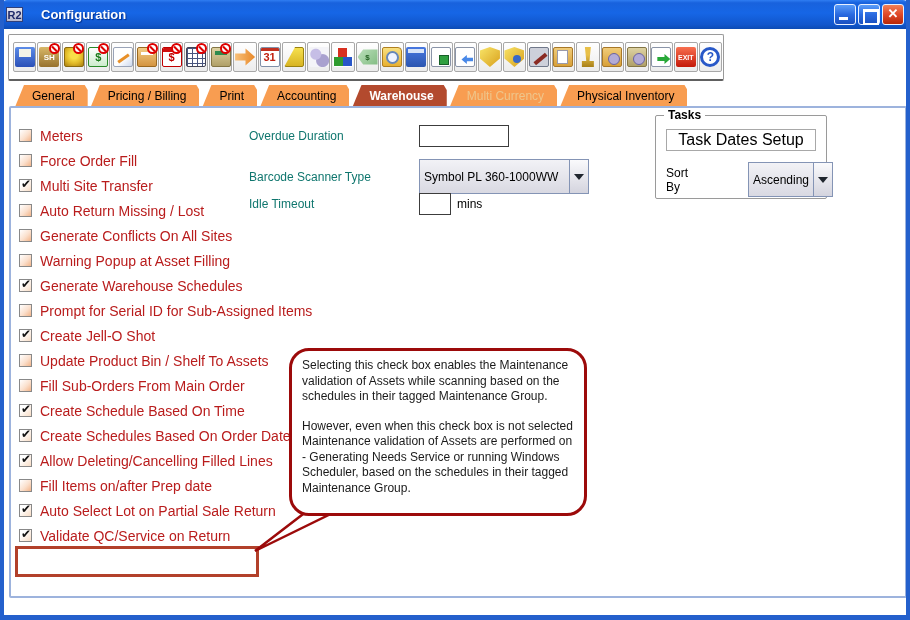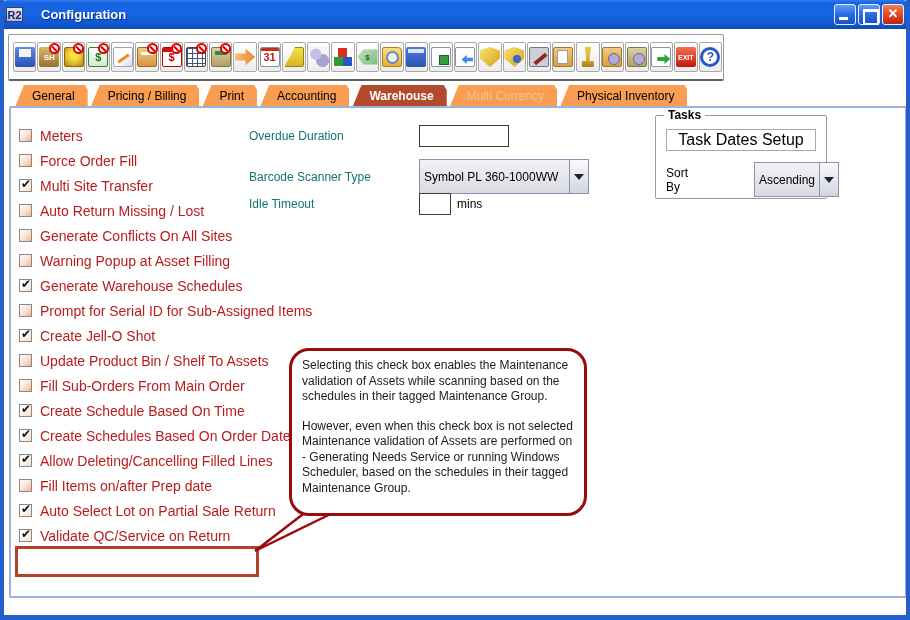--- a/index.html
+++ b/index.html
@@ -130,21 +130,21 @@
     border-right:5px solid transparent; border-top:6px solid #20262e; }
 
   
   .tasks { position:absolute; left:644px; top:7px; width:172px; height:84px;
     border:1px solid #9a9a9a; border-radius:2px; }
   .tasks-legend { position:absolute; left:8px; top:-8px; background:#fff; padding:0 4px;
     font-size:12px; font-weight:bold; }
   .task-btn { position:absolute; left:10px; top:13px; width:150px; height:22px; background:#fff;
     border:1px solid #a8a8a8; font-size:16px; font-family:"Liberation Sans",sans-serif; }
   .sort-row { position:absolute; left:10px; top:46px; display:flex; align-items:center; }
-  .sort-label { font-size:12px; margin-right:6px; }
+  .sort-label { font-size:12px; }
 
   
   .bubble { position:absolute; left:278px; top:240px; width:298px; height:168px;
     border:3px solid #9c0a0a; border-radius:20px; background:#fff; padding:7px 10px; z-index:3; }
   .bubble p { font-size:12px; line-height:15.5px; color:#1a1a1a; margin-bottom:14px; }
   .tail-svg { position:absolute; left:0; top:0; width:898px; height:492px; z-index:2; pointer-events:none; }
 
   
   .hl-rect { position:absolute; left:4px; top:438px; width:244px; height:31px;
     border:3px solid #b2402a; z-index:1; pointer-events:none; }

